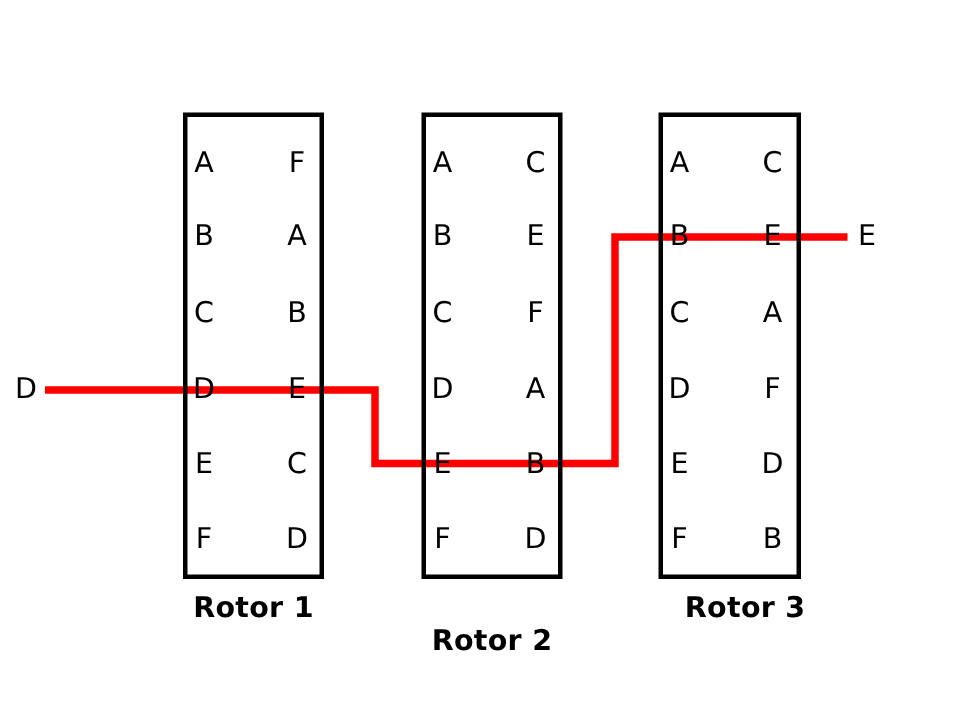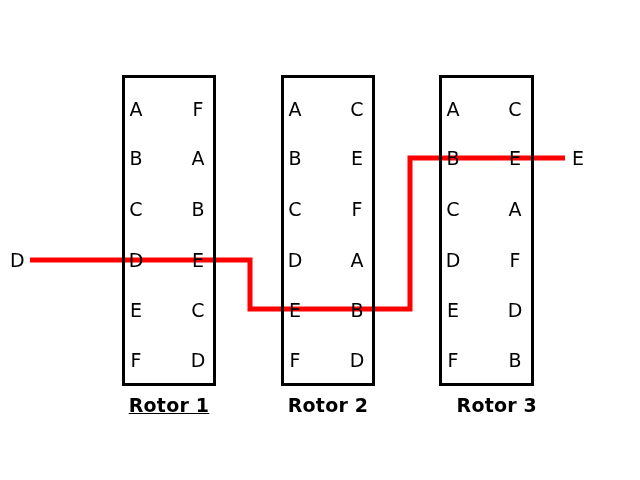--- a/index.html
+++ b/index.html
@@ -74,36 +74,36 @@
   <div class="contact" style="left:136px; top:209px;">C</div>
   <div class="contact" style="left:136px; top:260px;">D</div>
   <div class="contact" style="left:136px; top:310px;">E</div>
   <div class="contact" style="left:136px; top:360px;">F</div>
   <div class="contact" style="left:198px; top:109px;">F</div>
   <div class="contact" style="left:198px; top:158px;">A</div>
   <div class="contact" style="left:198px; top:209px;">B</div>
   <div class="contact" style="left:198px; top:260px;">E</div>
   <div class="contact" style="left:198px; top:310px;">C</div>
   <div class="contact" style="left:198px; top:360px;">D</div>
-  <div class="rotor-label" style="left:119px; top:394px; width:100px;text-decoration:underline;">Rotor 1</div>
+  <div class="rotor-label" style="left:119px; top:394px; width:100px;">Rotor 1</div>
 
   <div class="rotor-box" style="left:281px; top:75px; width:94px; height:311px;"></div>
   <div class="contact" style="left:295px; top:109px;">A</div>
   <div class="contact" style="left:295px; top:158px;">B</div>
   <div class="contact" style="left:295px; top:209px;">C</div>
   <div class="contact" style="left:295px; top:260px;">D</div>
   <div class="contact" style="left:295px; top:310px;">E</div>
   <div class="contact" style="left:295px; top:360px;">F</div>
   <div class="contact" style="left:357px; top:109px;">C</div>
   <div class="contact" style="left:357px; top:158px;">E</div>
   <div class="contact" style="left:357px; top:209px;">F</div>
   <div class="contact" style="left:357px; top:260px;">A</div>
   <div class="contact" style="left:357px; top:310px;">B</div>
   <div class="contact" style="left:357px; top:360px;">D</div>
-  <div class="rotor-label" style="left:278px; top:394px; width:100px;">Rotor 2</div>
+  <div class="rotor-label" style="left:278px; top:416px; width:100px;">Rotor 2</div>
 
   <div class="rotor-box" style="left:439px; top:75px; width:95px; height:311px;"></div>
   <div class="contact" style="left:453px; top:109px;">A</div>
   <div class="contact" style="left:453px; top:158px;">B</div>
   <div class="contact" style="left:453px; top:209px;">C</div>
   <div class="contact" style="left:453px; top:260px;">D</div>
   <div class="contact" style="left:453px; top:310px;">E</div>
   <div class="contact" style="left:453px; top:360px;">F</div>
   <div class="contact" style="left:515px; top:109px;">C</div>
   <div class="contact" style="left:515px; top:158px;">E</div>

